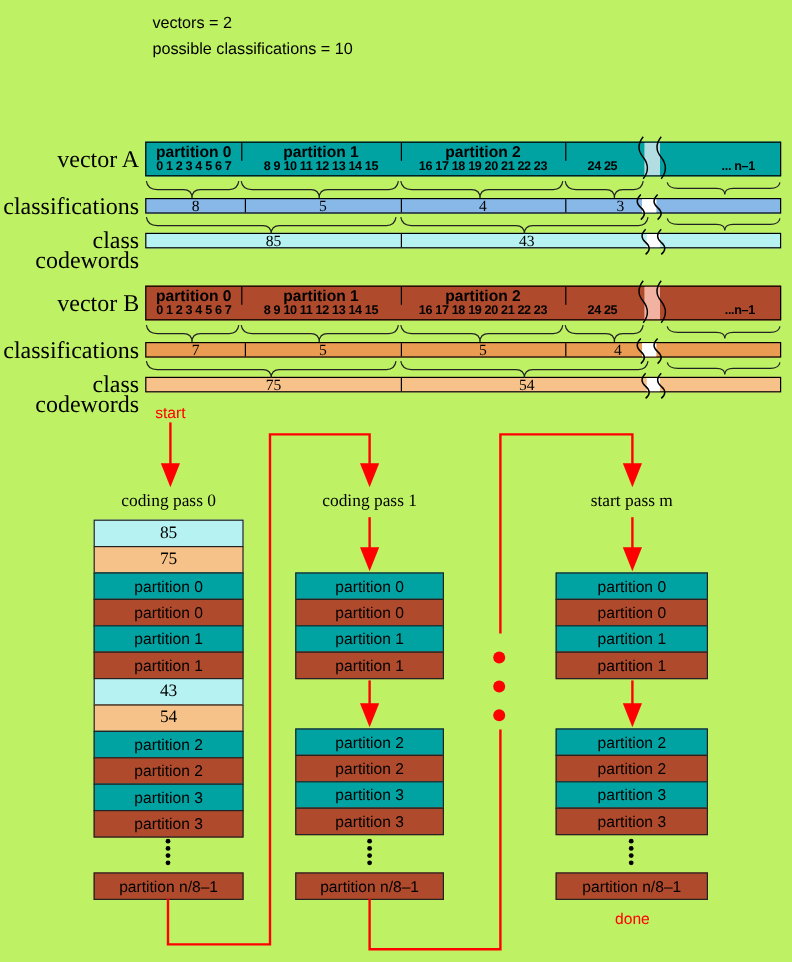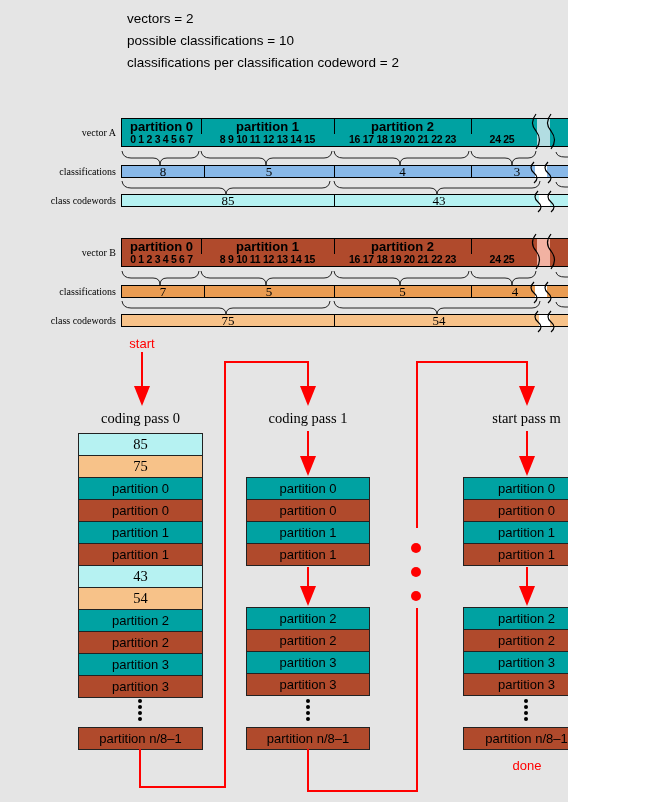--- a/index.html
+++ b/index.html
@@ -1,20 +1,20 @@
 <!DOCTYPE html>
 <html style="--c-teal: #00a2a2; --c-brown: #b04a2c; --c-light_blue: #88b8e8; --c-pale_cyan: #b6f2f2; --c-orange: #ea9c52; --c-pale_orange: #f7c289; --c-red: #ff0000; --c-teal_break: #b2dde2; --c-brown_break: #f2b2a2;"><head>
 <meta charset="utf-8">
 <style>
   html,body{margin:0;padding:0;background:#fff}
-  .canvas{position:relative;width:568px;height:802px;background:#e5e5e5;overflow:hidden;
+  .canvas{position:relative;width:660px;height:802px;background:#bef264;overflow:hidden;
           font-family:"Liberation Sans",sans-serif;color:#000}
   .info{position:absolute;left:127px;top:8px;font-size:13.5px;line-height:22px}
   .rowlabel{position:absolute;left:0;width:116px;text-align:right;height:16px;line-height:16px;
-            font-family:"Liberation Serif",serif;font-size:10px}
+            font-family:"Liberation Serif",serif;font-size:20px}
   .bigbar{position:absolute;left:121px;width:530px;height:29px;border:1px solid #000;box-sizing:border-box}
   .smallbar{position:absolute;left:121px;width:530px;height:13px;border:1px solid #000;box-sizing:border-box}
   .bg-teal{background:var(--c-teal,#00a2a2)}
   .bg-brown{background:var(--c-brown,#b04a2c)}
   .bg-lblue{background:var(--c-light_blue,#88b8e8)}
   .bg-pcyan{background:var(--c-pale_cyan,#b6f2f2)}
   .bg-orange{background:var(--c-orange,#ea9c52)}
   .bg-porange{background:var(--c-pale_orange,#f7c289)}
   .plab{position:absolute;top:0;height:14px;line-height:15px;text-align:center;font-size:13px;font-weight:600;white-space:nowrap}
   .pdiv{position:absolute;top:0;width:1px;height:15px;background:#000}
@@ -37,21 +37,20 @@
   .squig{stroke:#000;fill:none;stroke-width:1.2}
 </style>
 </head>
 <body>
 
 <div class="canvas">
 
   <div class="info">
     <div>vectors = 2</div>
     <div>possible classifications = 10</div>
-    <div>classifications per classification codeword = 2</div>
   </div>
 
   <div class="rowlabel" style="top:125px">vector A</div>
   <div class="bigbar bg-teal" style="top:118px">
     <span class="plab" style="left:0;width:79px">partition 0</span>
     <span class="plab" style="left:79px;width:133px">partition 1</span>
     <span class="plab" style="left:212px;width:137px">partition 2</span>
     <span class="pdiv" style="left:79px"></span>
     <span class="pdiv" style="left:212px"></span>
     <span class="pdiv" style="left:349px"></span>

